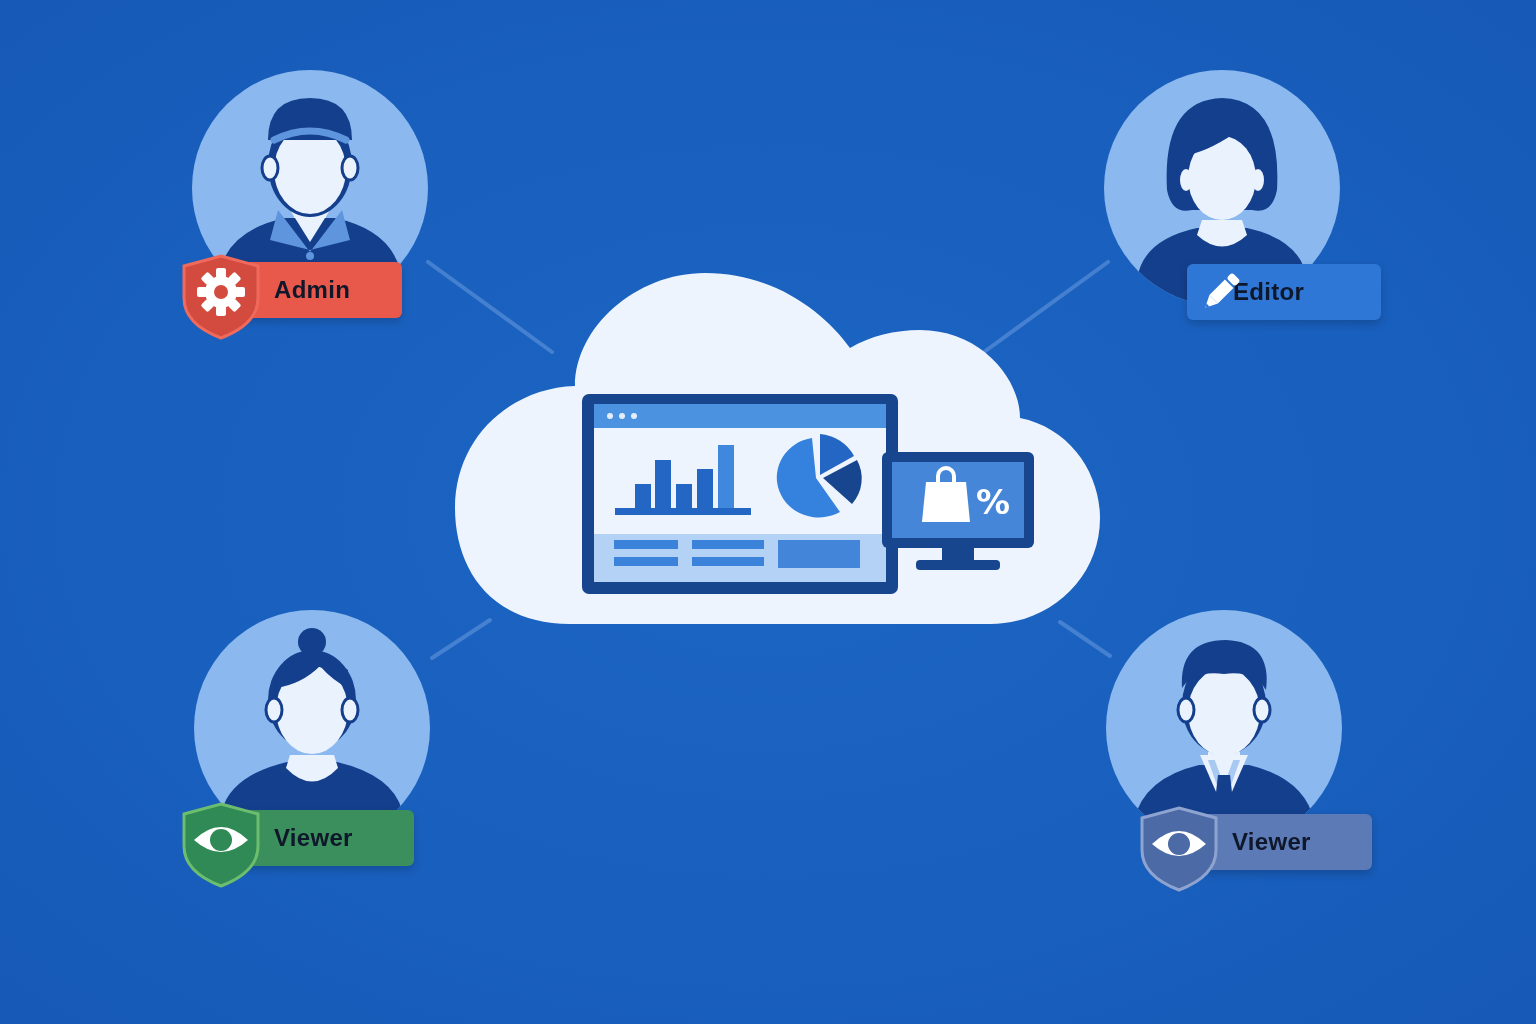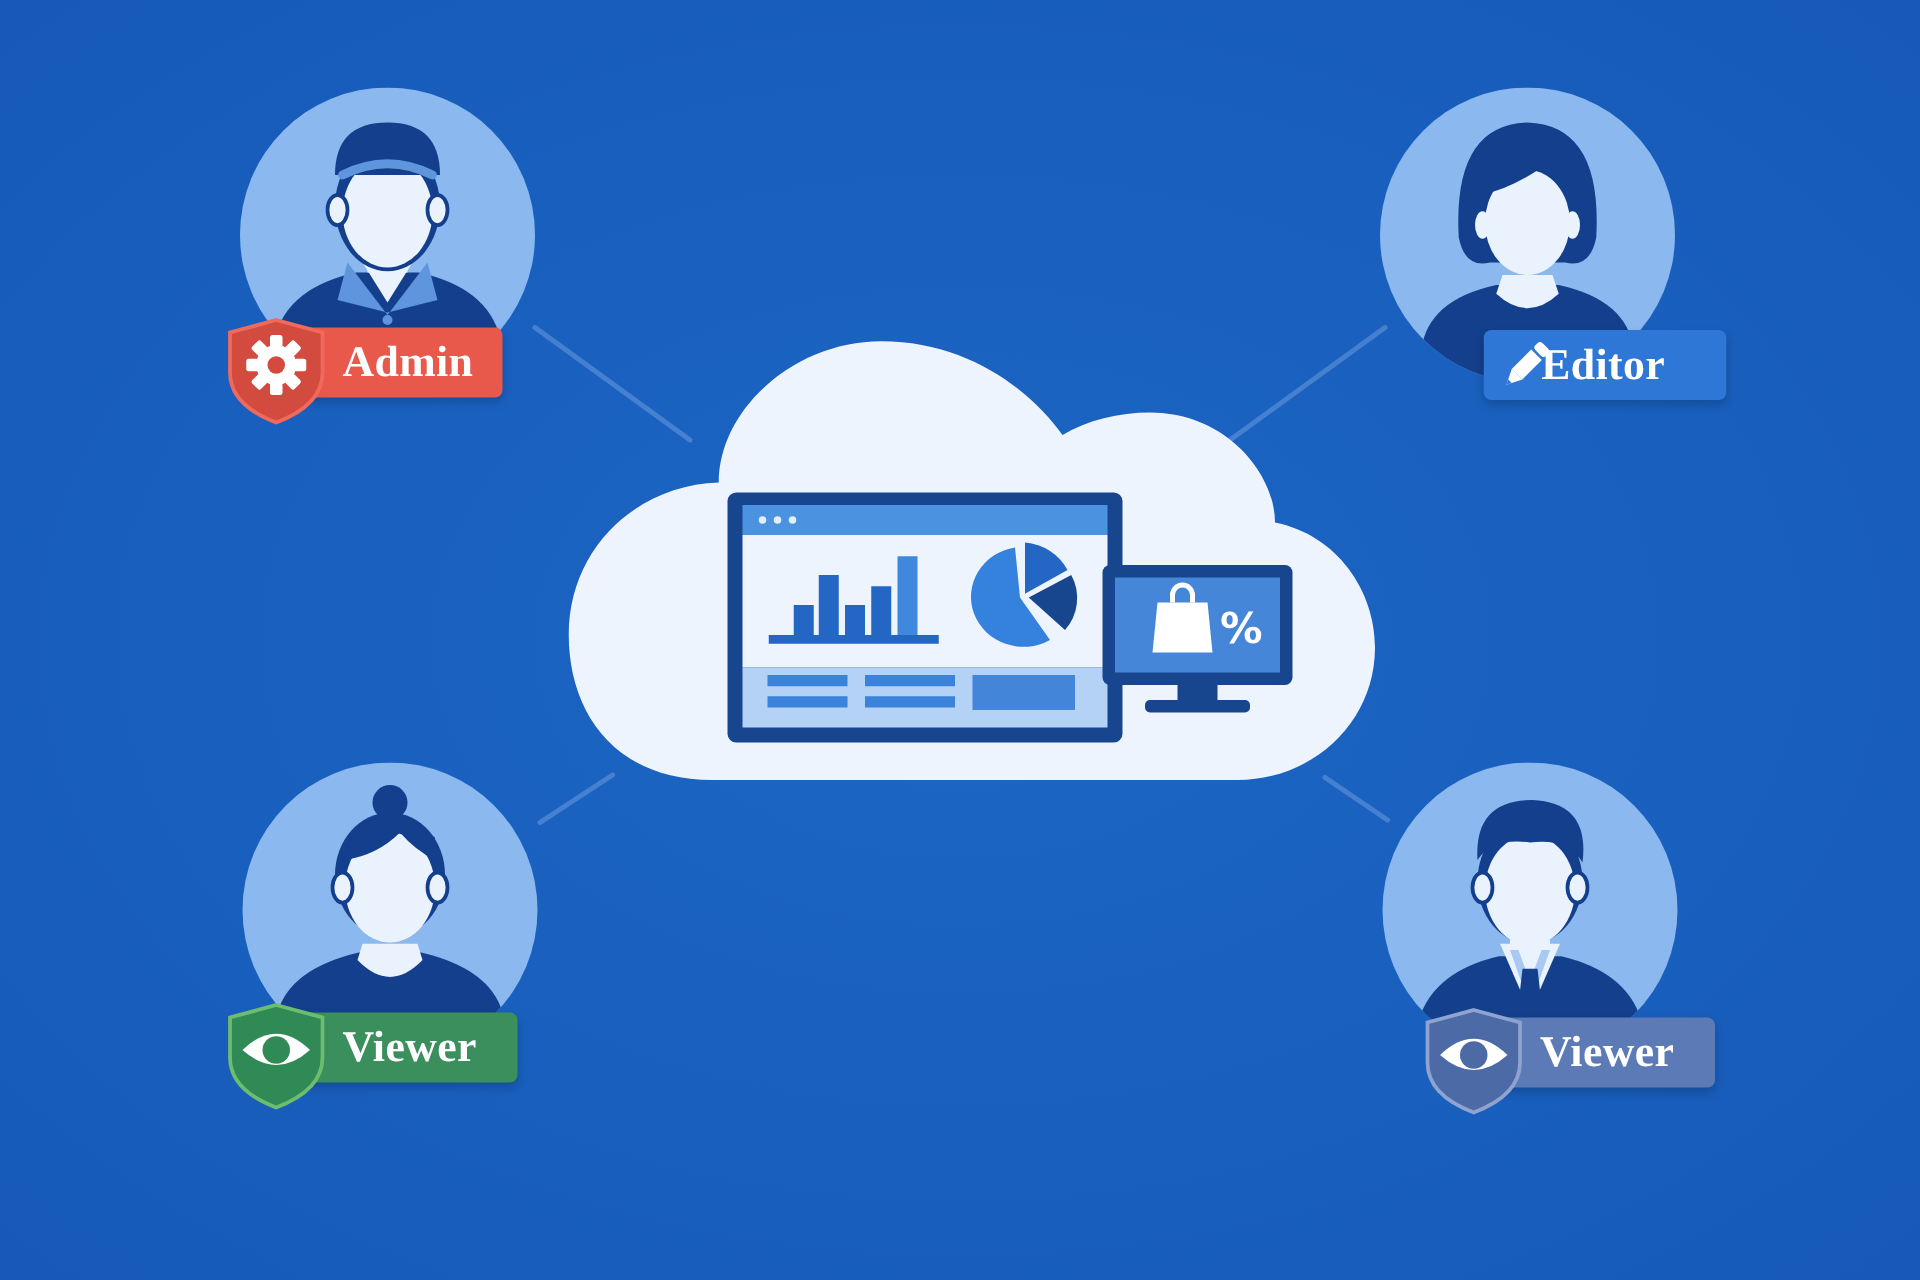--- a/index.html
+++ b/index.html
@@ -2,21 +2,21 @@
 <html><head>
 <meta charset="utf-8">
 <style>
   html,body{margin:0;padding:0;}
   body{width:1536px;height:1024px;overflow:hidden;background:#1a62c0;position:relative;font-family:"DejaVu Sans","Liberation Sans",sans-serif;}
   .bg{position:absolute;inset:0;background:radial-gradient(ellipse at 50% 50%, #1d66c4 0%, #195fbd 60%, #1659b6 100%);}
   svg.links{position:absolute;left:0;top:0;}
   .avatar{position:absolute;width:240px;height:240px;}
   .badge{position:absolute;height:56px;display:flex;align-items:center;}
   .badge .pill{position:absolute;left:52px;top:0;height:56px;border-radius:6px;box-shadow:0 4px 8px rgba(0,0,0,0.18);display:flex;align-items:center;}
-  .badge .label{color:#ffffff;font-weight:bold;font-size:35px;padding-left:46px;letter-spacing:0.3px;font-family:Liberation Serif, serif;}
+  .badge .label{color:#0f172a;font-weight:bold;font-size:24px;padding-left:46px;letter-spacing:0.3px;font-family:Liberation Sans, sans-serif;}
   .badge .shield{position:absolute;left:0;top:-10px;width:90px;height:90px;}
   .cloud{position:absolute;left:450px;top:268px;width:660px;height:370px;}
 </style>
 </head>
 <body>
 
 <div class="bg"></div>
 
 <svg class="links" width="1536" height="1024">
   <g stroke="#4d86d4" stroke-width="4" stroke-linecap="round" opacity="0.85">

